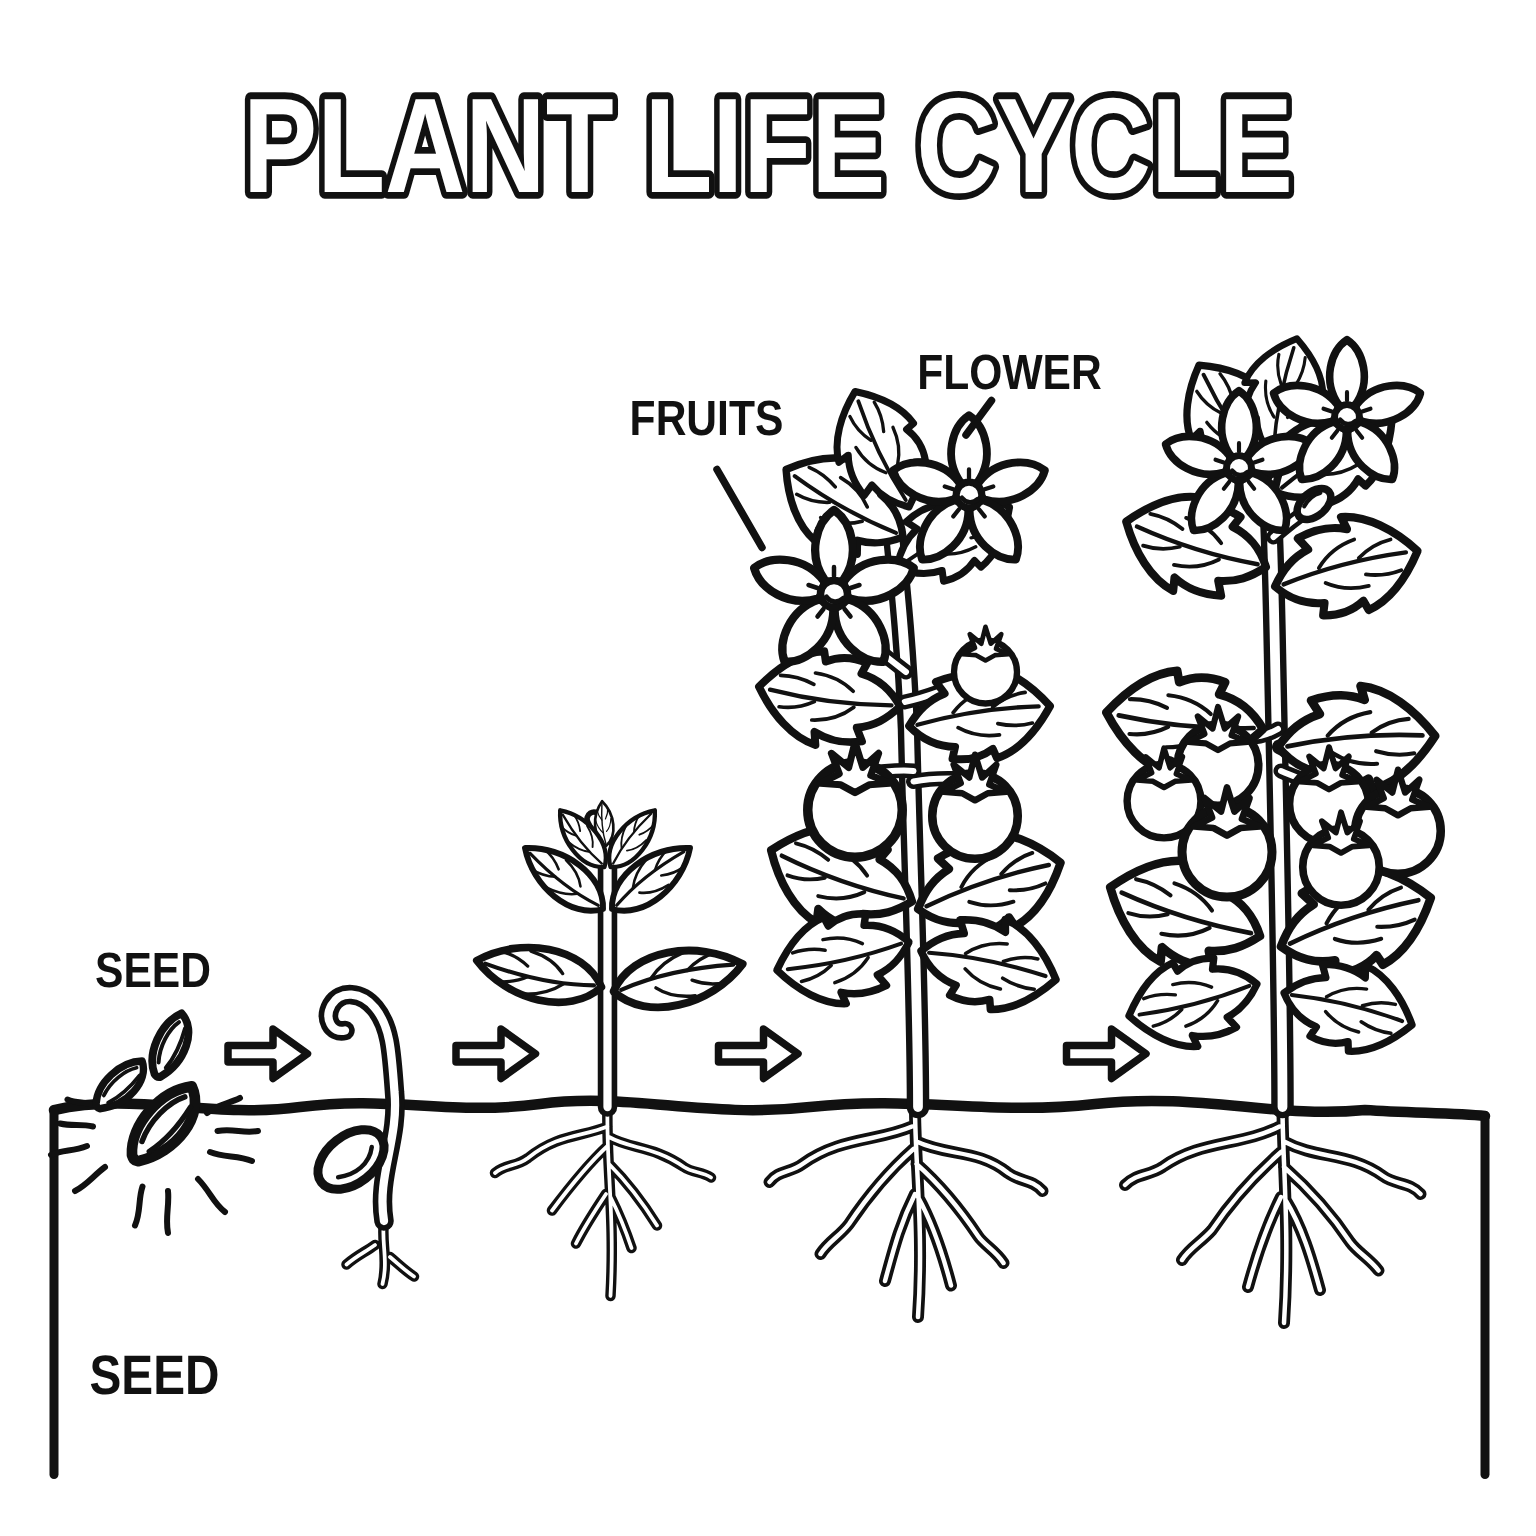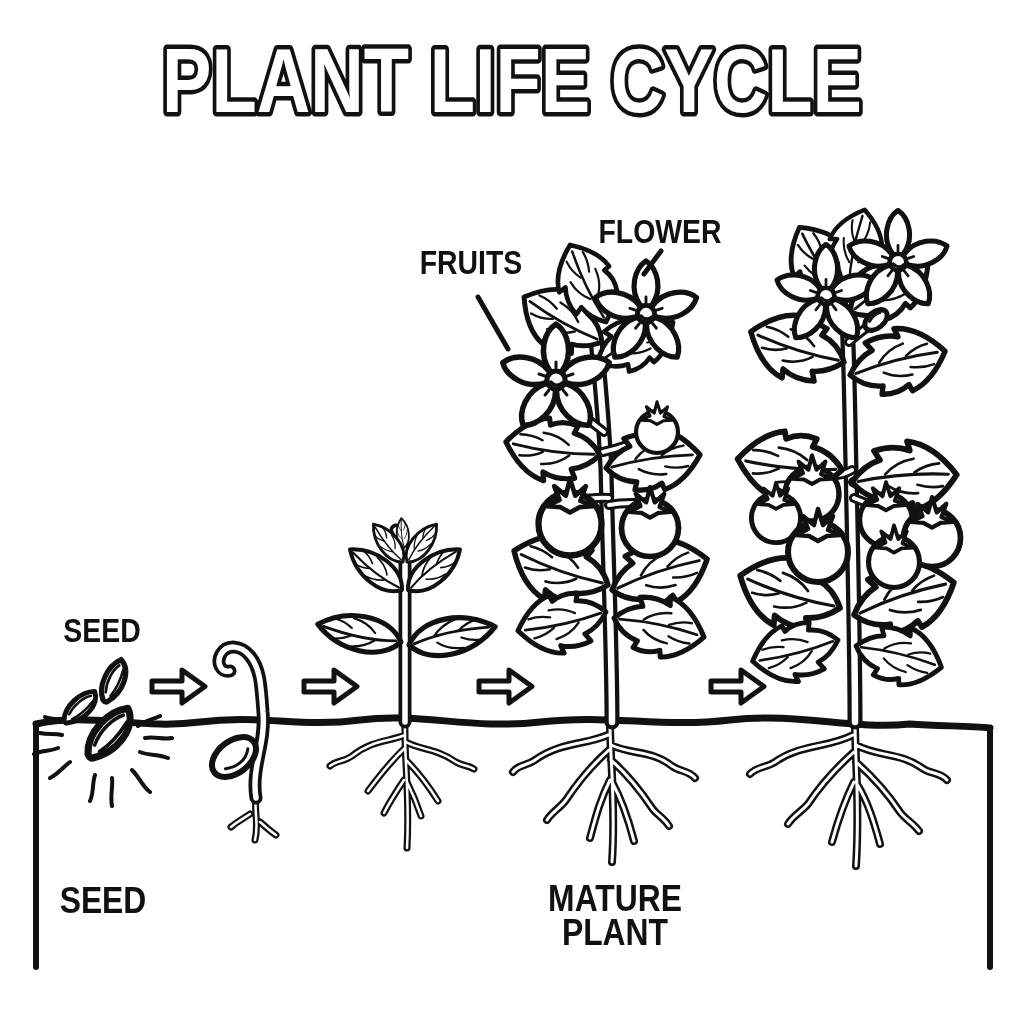--- a/index.html
+++ b/index.html
@@ -1,17 +1,17 @@
 <!DOCTYPE html>
 <html><head>
 <meta charset="utf-8">
 <style>
   html,body{margin:0;padding:0;background:#fff;}
   #canvas{position:relative;width:1024px;height:1004px;background:#ffffff;overflow:hidden;
-          font-family:"Liberation Sans",sans-serif;color:#111;}
+          font-family:"Liberation Sans",sans-serif;color:#111;margin-top:16px;}
   svg{position:absolute;left:0;top:0;}
   .k{fill:none;stroke:#111;stroke-linecap:round;stroke-linejoin:round;}
   .w{fill:none;stroke:#fff;stroke-linecap:round;stroke-linejoin:round;}
   .fw{fill:#fff;stroke:#111;stroke-linecap:round;stroke-linejoin:round;}
   .lbl{position:absolute;text-align:center;font-weight:700;color:#111;}
   .lbl .inner{display:block;transform:scaleX(.86);transform-origin:center;}
   .stage-label{font-size:37px;line-height:34px;letter-spacing:0px;}
   .callout{font-size:33px;line-height:30px;}
   .title-text{font-family:"Liberation Sans",sans-serif;font-weight:700;
               fill:#ffffff;stroke:#111;stroke-width:9;paint-order:stroke;stroke-linejoin:round;}
@@ -212,26 +212,22 @@
   <use href="#arw" transform="translate(479,670)"></use>
   <use href="#arw" transform="translate(711,670)"></use>
 </svg>
 
 <div class="lbl callout" style="left:38px;top:616px;width:128px;">
   <span class="inner">SEED</span>
 </div>
 <div class="lbl callout" style="left:407px;top:248px;width:128px;">
   <span class="inner">FRUITS</span>
 </div>
-<div class="lbl callout" style="left:586px;top:217px;width:148px;">
+<div class="lbl callout" style="left:599px;top:217px;width:148px;">
   <span class="inner">FLOWER</span>
 </div>
 
 <div class="lbl stage-label" style="left:33px;top:884px;width:140px;">
   <span class="inner">SEED</span>
   <span class="inner"></span>
 </div>
-<div class="lbl stage-label" style="left:525px;top:882px;width:180px;">
-  <span class="inner">MATURE</span>
-  <span class="inner">PLANT</span>
-</div>
 
 </div>
 
 </body></html>

